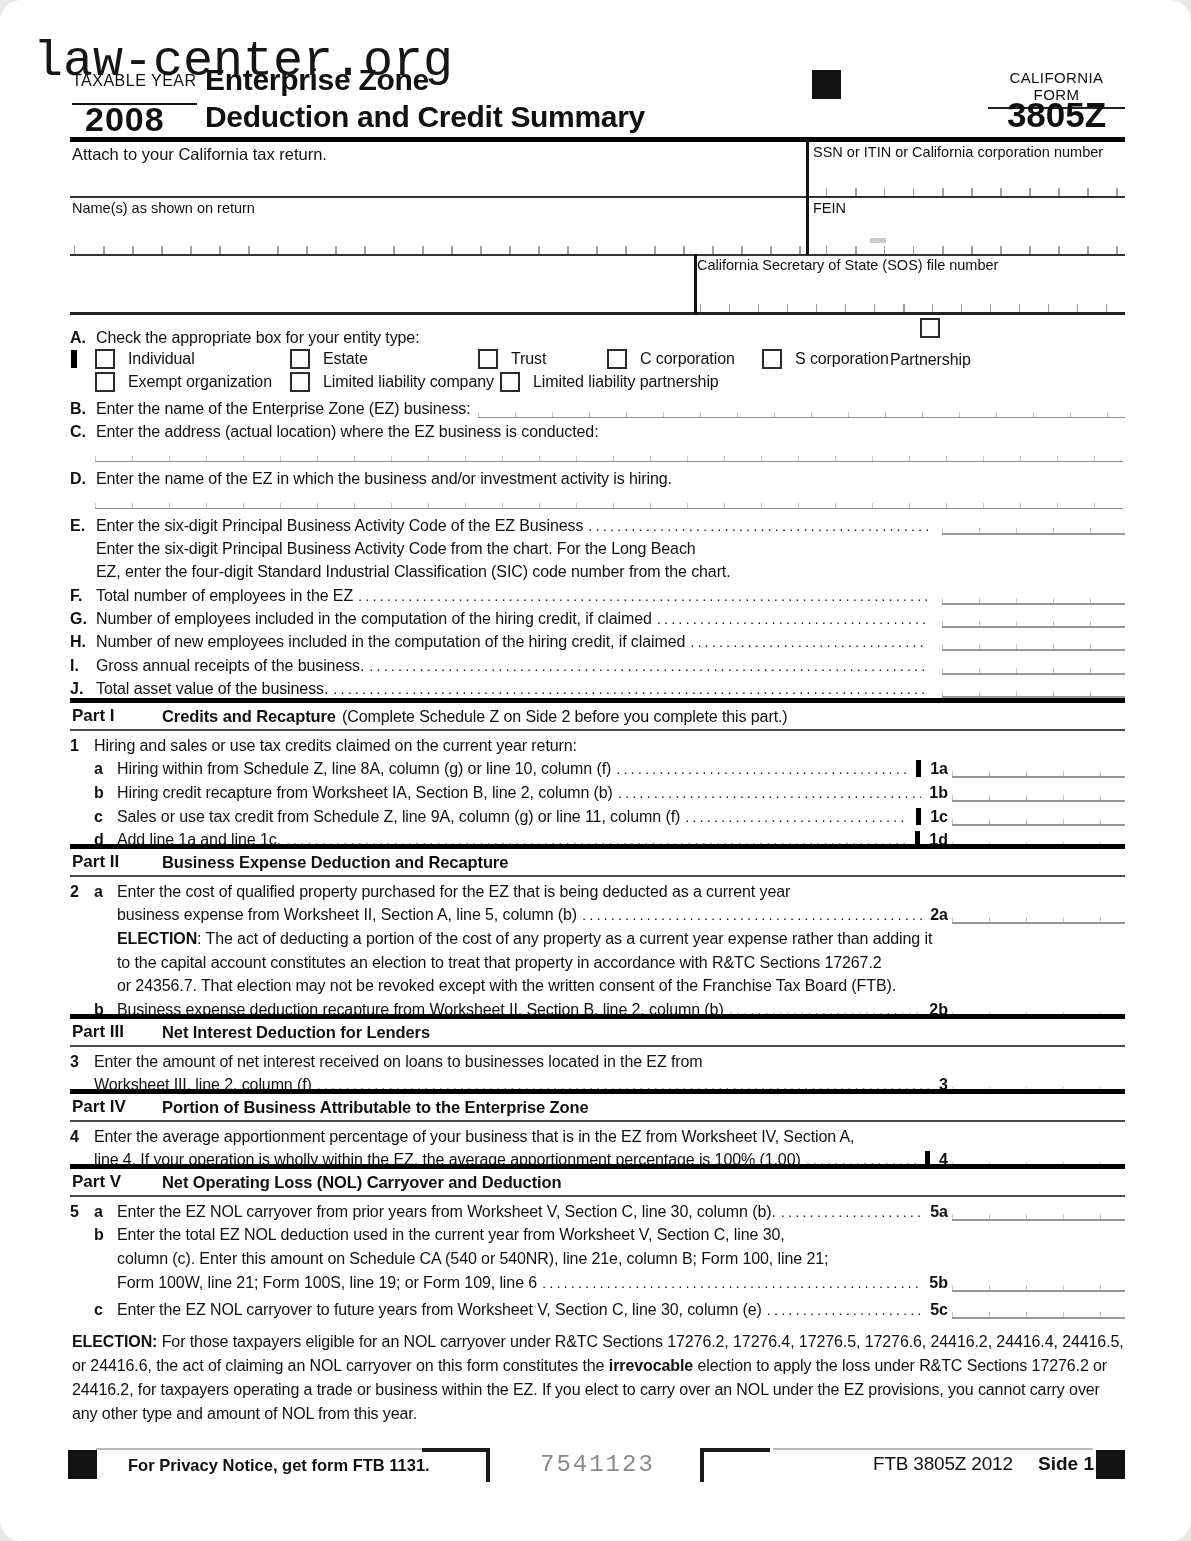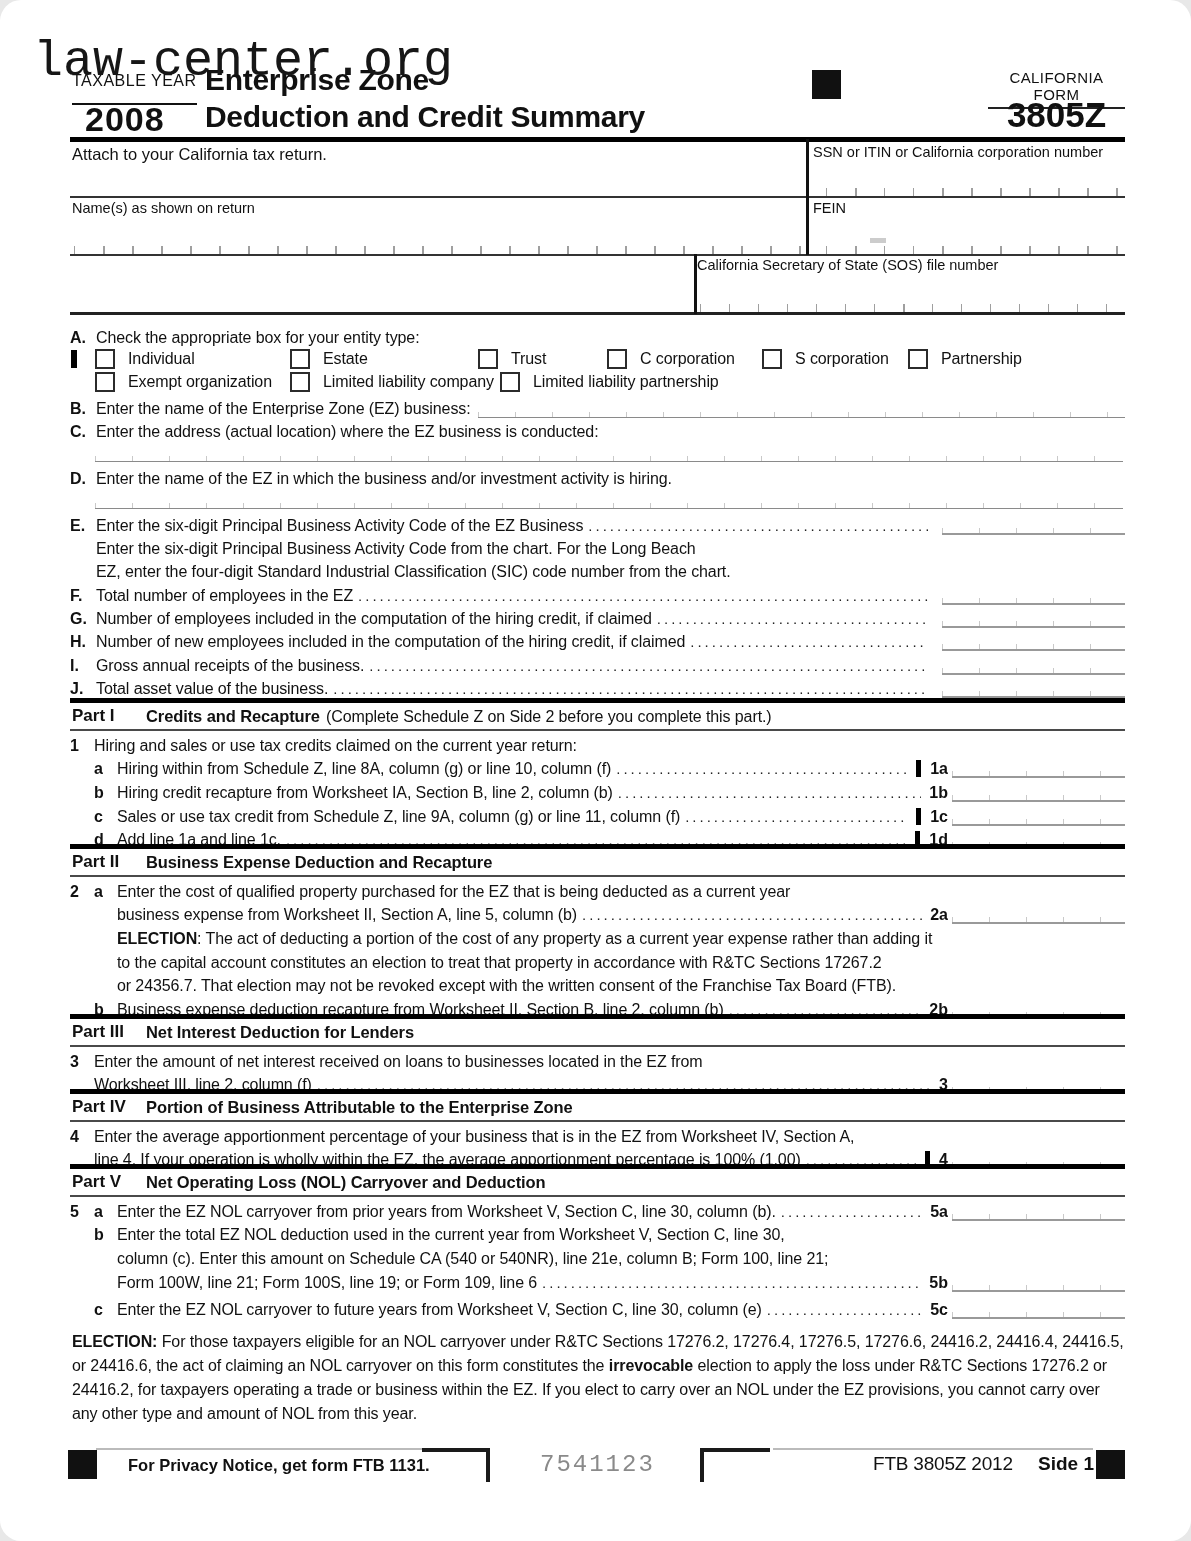--- a/index.html
+++ b/index.html
@@ -53,21 +53,21 @@
   
   .cbrow{height:23.4px;position:relative;}
   .cbpair{position:absolute;bottom:2px;display:inline-flex;align-items:center;gap:13px;}
   .cb{width:16px;height:16px;border:2px solid #2b2b2b;background:#fff;flex:none;}
   .cbl{font-size:16px;letter-spacing:-.1px;white-space:nowrap;}
   .cbflag{position:absolute;left:1px;bottom:3px;width:6px;height:18px;background:#000;}
   
   .phead{display:flex;align-items:flex-end;border-top:5px solid #000;border-bottom:2px solid #4a4a4a;
          padding:3px 0 3px 2px;}
   .pt{font-weight:bold;font-size:17px;min-width:64px;margin-right:10px;white-space:nowrap;flex:none;}
-  .ph{font-weight:bold;font-size:16.5px;letter-spacing:-.1px;white-space:nowrap;flex:none;}
+  .ph{font-weight:bold;font-size:16.5px;letter-spacing:-.1px;white-space:nowrap;flex:none;margin-left:16px;}
   .pn{margin-left:6px;white-space:nowrap;letter-spacing:-.1px;}
   
   .epar{position:absolute;left:72px;top:1330px;width:1056px;line-height:24px;font-size:16px;letter-spacing:-.1px;}
   
   .fprivacy{position:absolute;left:128px;top:1456px;font-weight:bold;font-size:16.5px;}
   .fcode{position:absolute;left:540px;top:1451px;font-family:"Liberation Mono","DejaVu Sans Mono",monospace;
          font-size:24px;color:#8a8a8a;letter-spacing:2px;}
   .corner-r{position:absolute;left:422px;top:1448px;width:64px;height:30px;
             border-top:4px solid #1a1a1a;border-right:4.5px solid #1a1a1a;}
   .corner-l{position:absolute;left:700px;top:1448px;width:66px;height:30px;
@@ -133,21 +133,21 @@
           <span class="cbl">Trust</span>
         </span>
       <span class="cbpair" style="left:537px;">
           <span class="cb"></span>
           <span class="cbl">C corporation</span>
         </span>
       <span class="cbpair" style="left:692px;">
           <span class="cb"></span>
           <span class="cbl">S corporation</span>
         </span>
-      <span class="cbpair" style="left:838px;">
+      <span class="cbpair" style="left:820px;flex-direction:column;">
           <span class="cb"></span>
           <span class="cbl">Partnership</span>
         </span>
     </div>
     <div class="cbrow">
       <span class="cbpair" style="left:25px;">
           <span class="cb"></span>
           <span class="cbl">Exempt organization</span>
         </span>
       <span class="cbpair" style="left:220px;">

